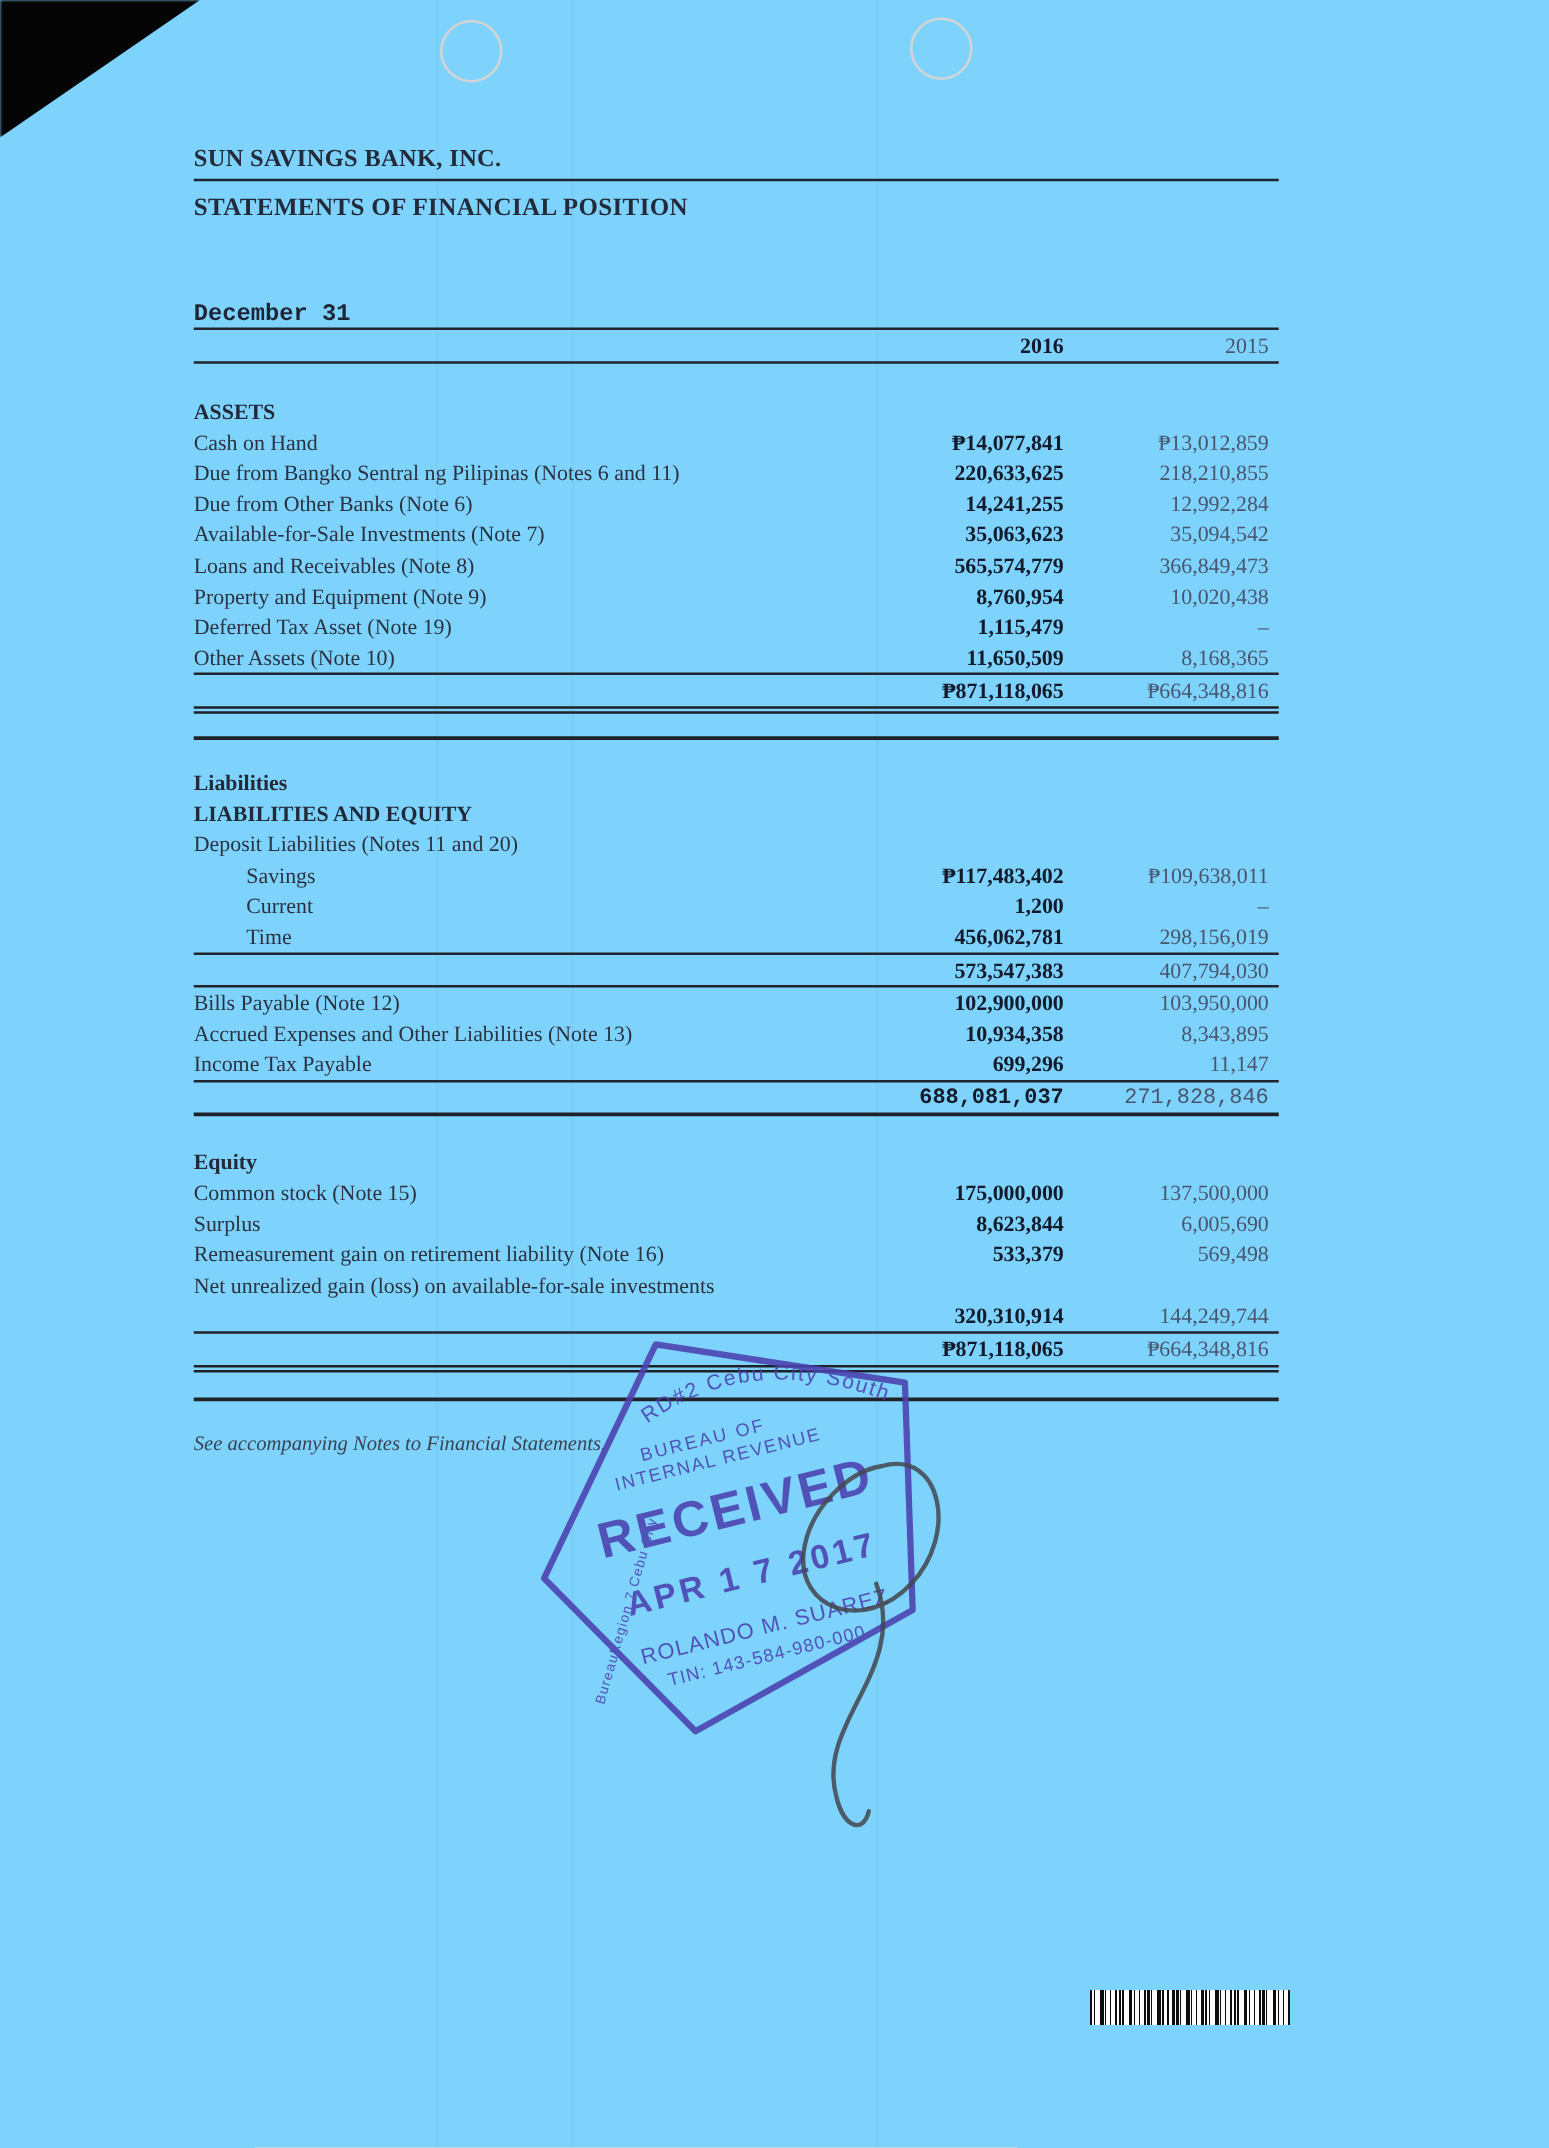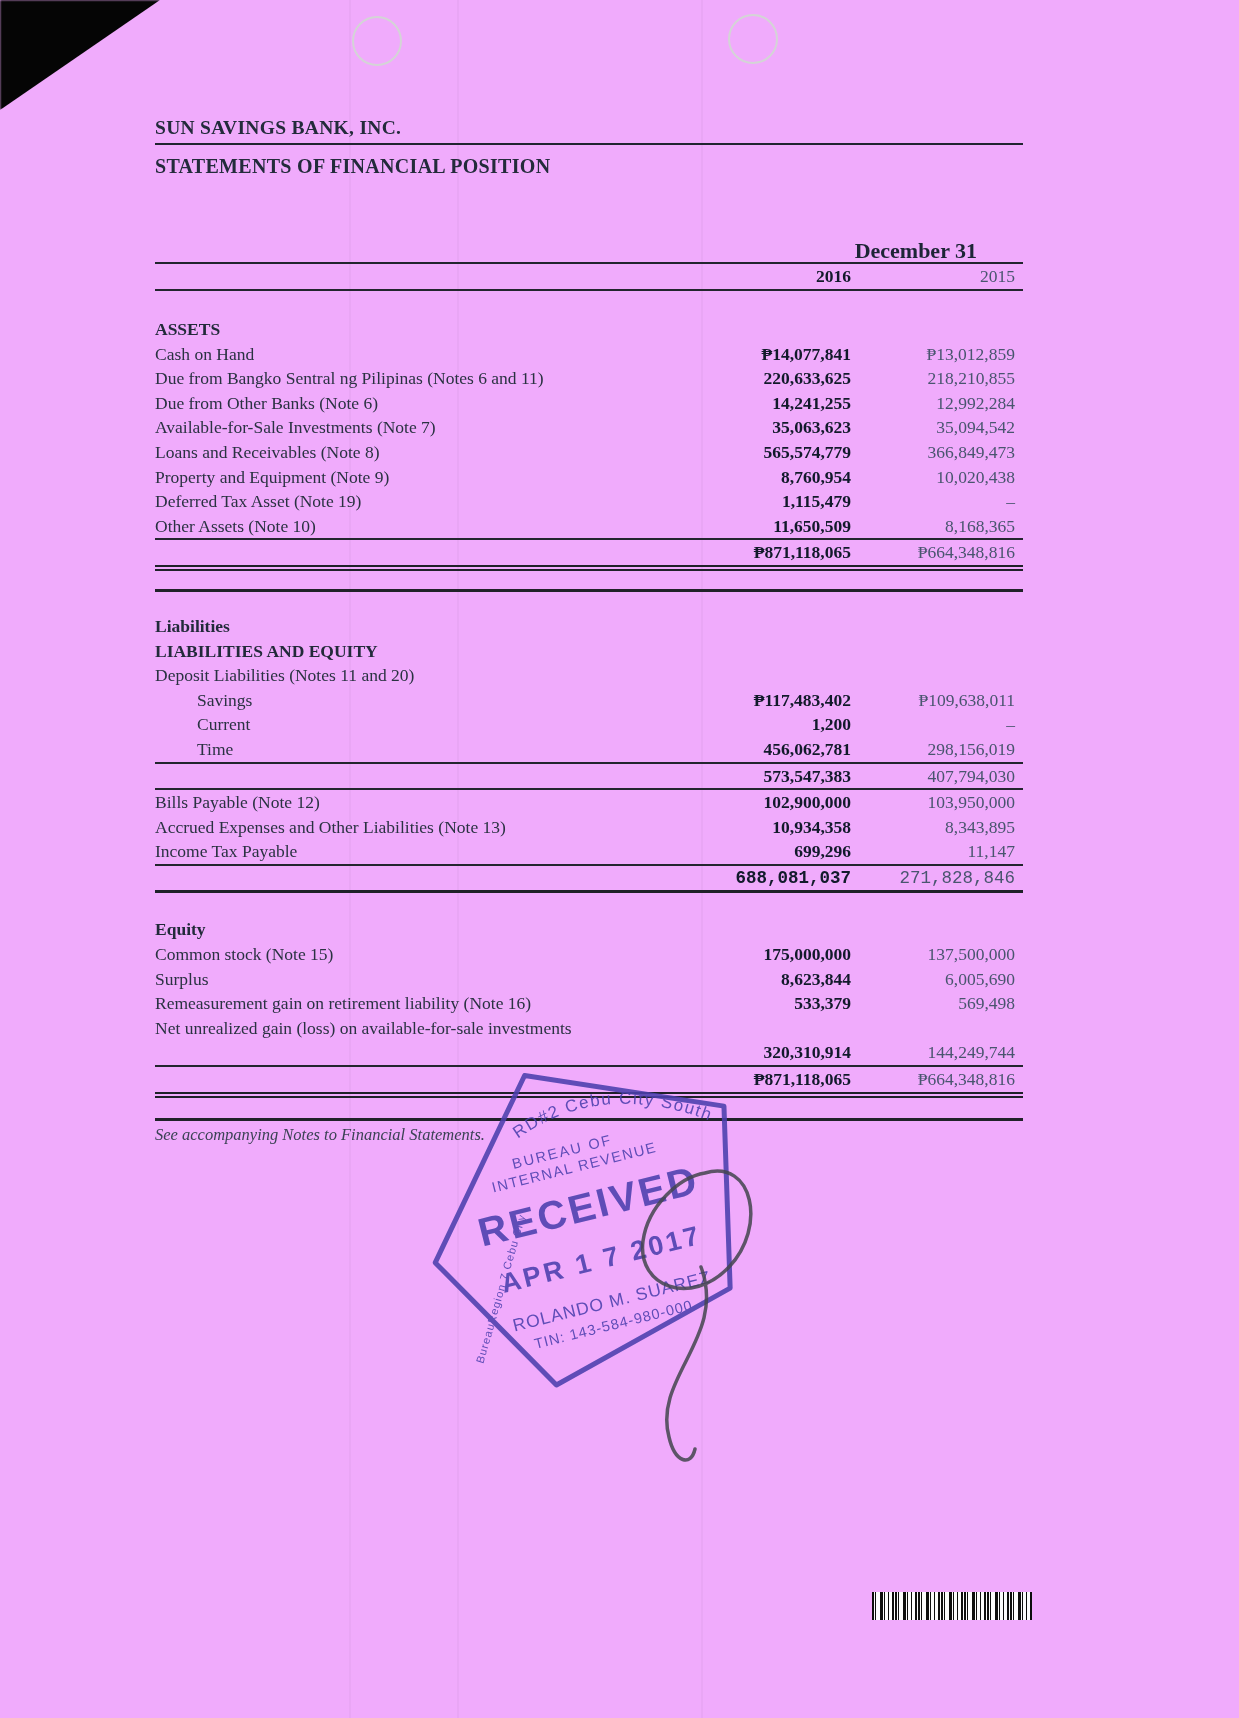--- a/index.html
+++ b/index.html
@@ -1,50 +1,50 @@
 <!DOCTYPE html>
 <html><head>
 <meta charset="utf-8">
 <style>
   html,body{margin:0;padding:0;background:#e8e8ea;}
   .page{
     position:relative; width:1239px; height:1718px;
-    background:#f0abfc;
+    background:#7dd3fc;
     font-family:"Liberation Serif","DejaVu Serif",serif;
     color:#2a3242; overflow:hidden;
   }
   
   .corner-artifact{position:absolute;left:0;top:0;width:160px;height:110px;
     background:#050505;clip-path:polygon(0 0,100% 0,0 100%);filter:blur(1.2px);}
   .crease{position:absolute;top:0;bottom:0;width:2px;background:rgba(50,55,70,.035);}
   .punch{position:absolute;width:46px;height:46px;border-radius:50%;
     border:2px solid #d4d4d6;background:transparent;}
   
   .doc{position:absolute;left:155px;top:116px;width:868px;}
   .bank-name{font-size:19.5px;font-weight:bold;letter-spacing:.3px;color:#232b3b;line-height:24px;}
   .title-rule{border-top:2.5px solid #202430;margin-top:3px;}
   .stmt-title{font-size:20px;font-weight:bold;letter-spacing:.3px;color:#232b3b;margin-top:9px;line-height:24px;}
-  .dec-hdr{margin-top:62px;text-align:right;padding-right:46px;font-weight:bold;font-size:22px;color:#1d2536;line-height:22px;}
+  .dec-hdr{margin-top:62px;text-align:left;padding-right:46px;font-weight:bold;font-size:19px;color:#1d2536;line-height:22px;font-family:Liberation Mono, monospace;}
   .rule{border-top:2.3px solid #22252e;}
   .hr{border-top:3px solid #202229;}
   .year-row{display:flex;font-size:17.5px;line-height:25px;align-items:flex-end;}
   .year-row .sp{flex:1;}
   .rows{margin-top:26px;}
   .row{display:flex;font-size:17.5px;line-height:24.6px;}
   .row .lbl{flex:1;color:#2a3242;}
   .row .c1{width:168px;text-align:right;padding-right:14px;font-weight:bold;color:#121a2b;}
   .row .c2{width:150px;text-align:right;padding-right:8px;color:#49556f;}
   .year-row .c1{width:168px;text-align:right;padding-right:14px;font-weight:bold;color:#121a2b;}
   .year-row .c2{width:150px;text-align:right;padding-right:8px;color:#49556f;}
   .sec .lbl{font-weight:bold;color:#222a3a;}
   .ind .lbl{padding-left:42px;}
   .u{border-bottom:2px solid #23252e;}
   .u2{border-bottom:3px solid #1f2129;font-family:Liberation Mono, monospace;}
   .dblb{border-bottom:6px double #1f2129;}
-  .footer-note{margin-top:4px;font-style:italic;font-size:16.5px;color:#3a4254;}
+  .footer-note{margin-top:24px;font-style:italic;font-size:16.5px;color:#3a4254;}
   
   .stamp{position:absolute;left:420px;top:1052px;width:340px;height:345px;pointer-events:none;}
   .signature{position:absolute;left:585px;top:1135px;width:240px;height:380px;pointer-events:none;}
   
   .barcode{position:absolute;left:872px;top:1592px;width:160px;height:28px;
     background:repeating-linear-gradient(90deg,
       #0d0d0d 0 2px,#fbfbfc 2px 3px,#0d0d0d 3px 4px,#fbfbfc 4px 8px,
       #0d0d0d 8px 11px,#fbfbfc 11px 12px,#0d0d0d 12px 13px,#fbfbfc 13px 16px,
       #0d0d0d 16px 17px,#fbfbfc 17px 20px,#0d0d0d 20px 22px,#fbfbfc 22px 23px);}
 </style>

